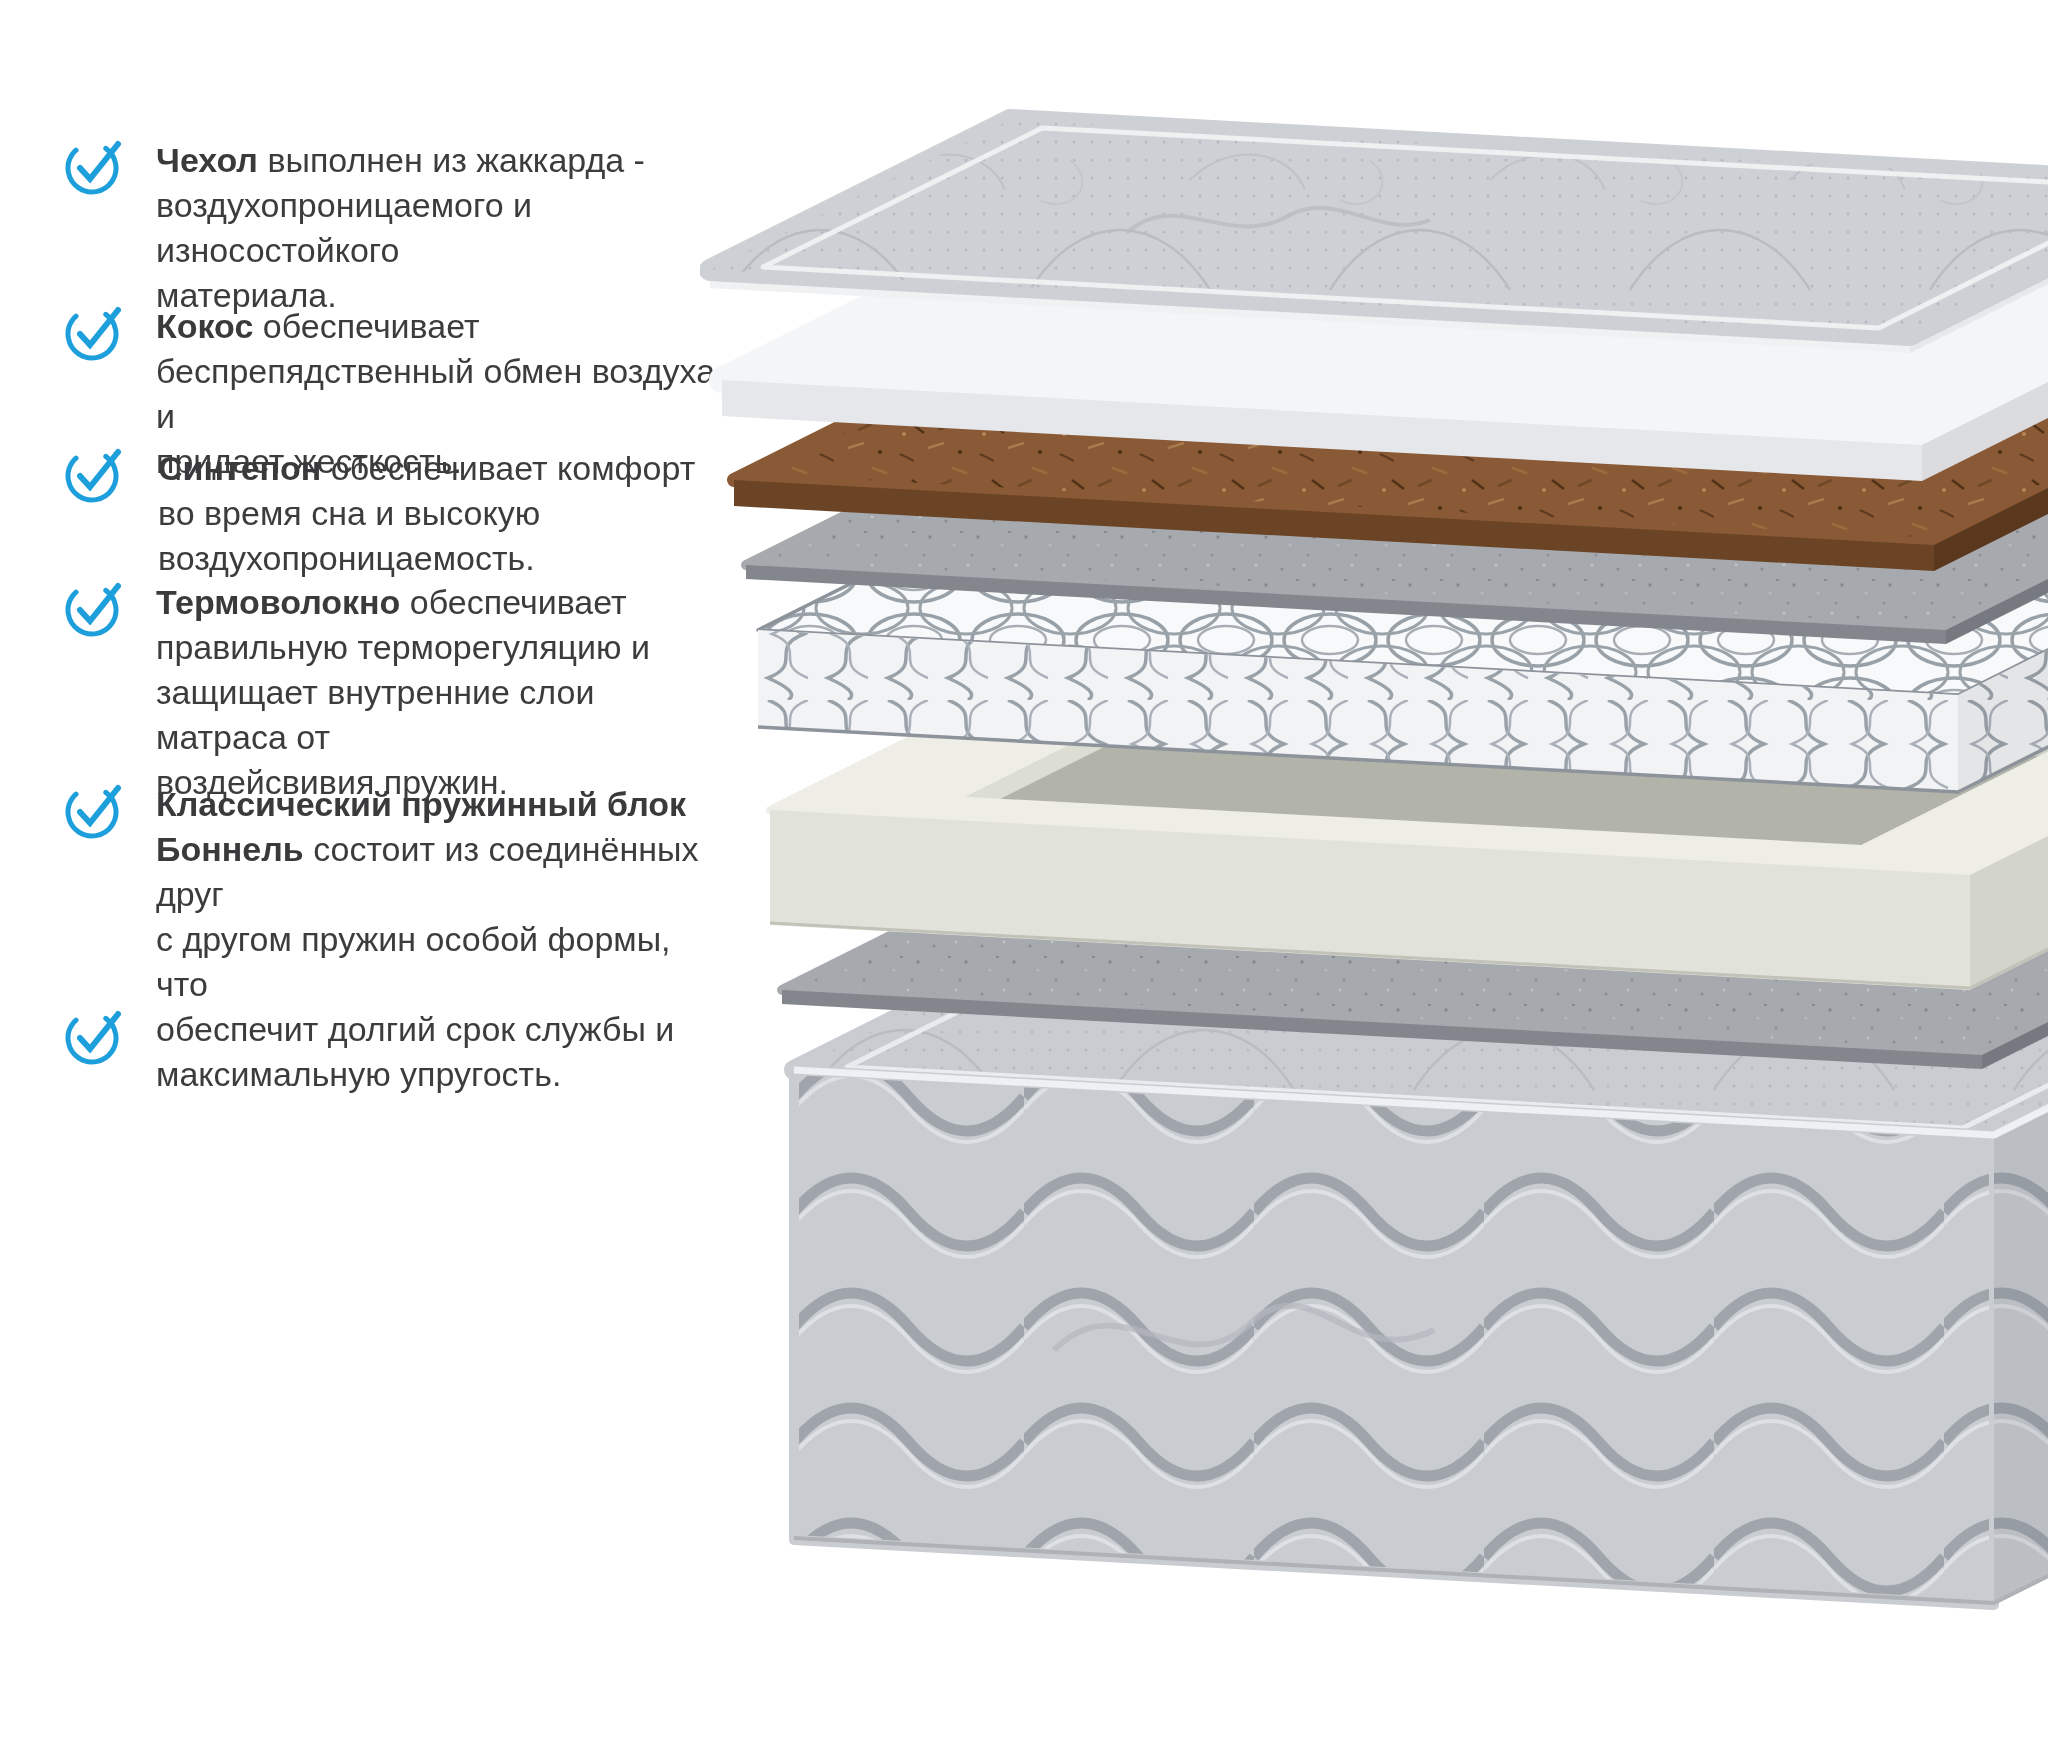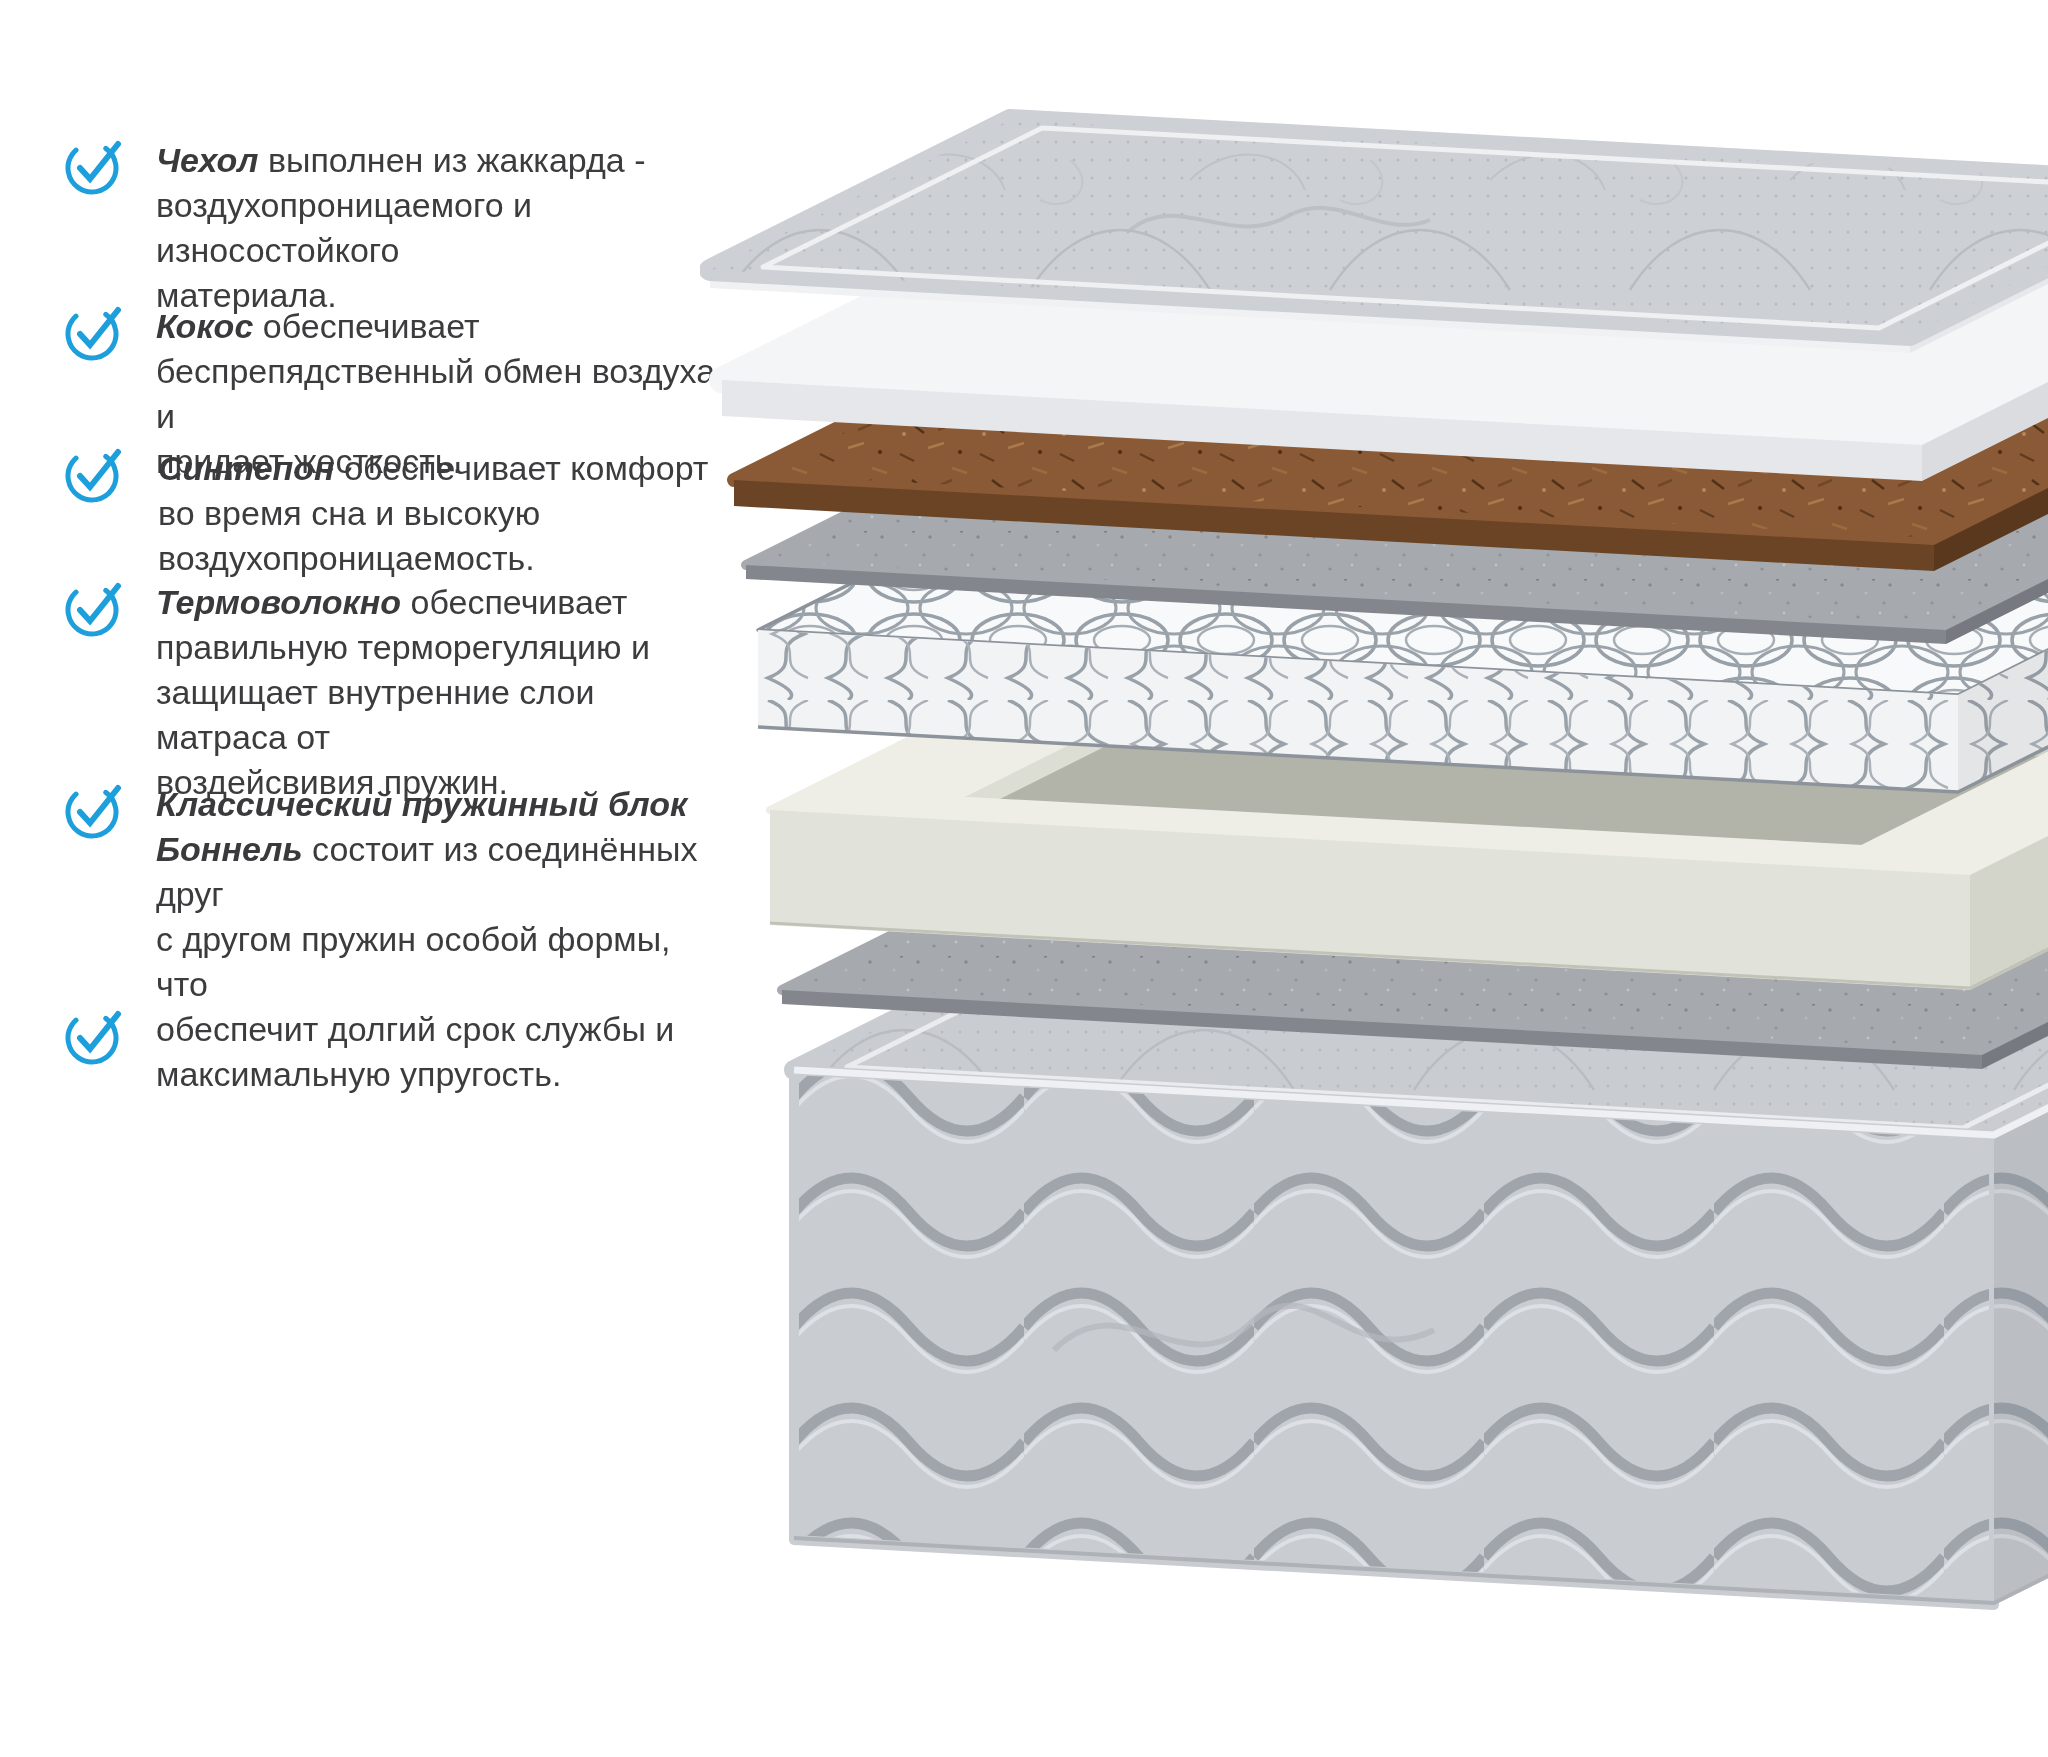--- a/index.html
+++ b/index.html
@@ -21,21 +21,21 @@
     width:660px;
   }
   .check{width:64px;height:64px;flex:0 0 64px;margin-top:-6px;}
   .txt{
     margin:0;
     font-size:34px;
     line-height:45px;
     color:#3c3c3e;
     white-space:pre-line;
   }
-  .txt b{font-weight:bold;color:#3a3a3c;font-style:italic;}
+  .txt b{font-weight:bold;color:#3a3a3c;}
   .i1{top:138px;}
   .i2{top:304px;}
   .i3{top:446px;gap:32px;}
   .i4{top:580px;}
   .i5{top:782px;}
   .i6{top:1008px;}
 
   
   .mattress{
     position:absolute;

